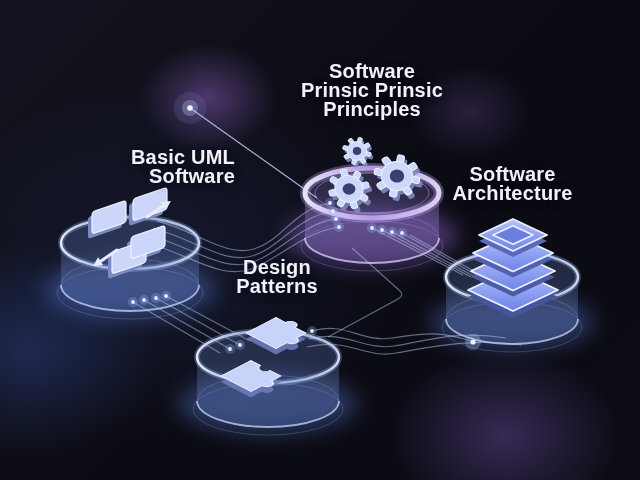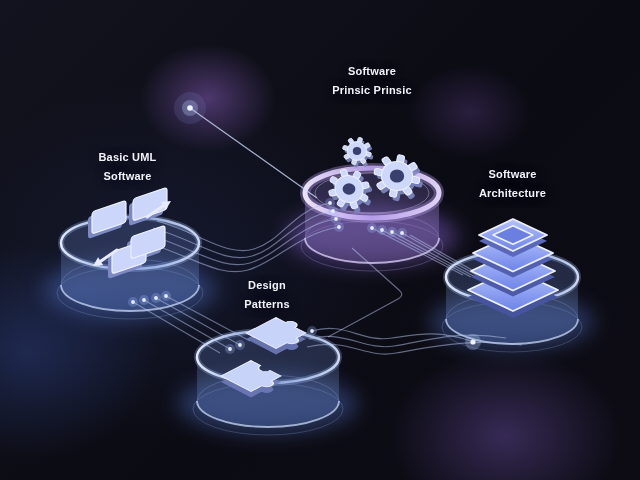--- a/index.html
+++ b/index.html
@@ -10,45 +10,46 @@
       radial-gradient(95px 75px at 208px 98px,  rgba(128,88,178,.55), rgba(128,88,178,0) 72%),
       radial-gradient(85px 65px at 470px 112px, rgba(110,75,160,.30), rgba(110,75,160,0) 72%),
       radial-gradient(180px 150px at 28px 352px, rgba(62,92,188,.32), rgba(62,92,188,0) 72%),
       radial-gradient(160px 120px at 505px 436px, rgba(118,88,182,.40), rgba(118,88,182,0) 72%),
       radial-gradient(320px 240px at 170px 260px, rgba(48,66,132,.22), rgba(48,66,132,0) 75%),
       linear-gradient(135deg,#12131e 0%,#0b0b13 55%,#0d0c15 100%);
   }
   .stage svg{position:absolute;left:0;top:0;}
   .label{
     position:absolute;text-align:center;color:#f2f3f8;
-    font-size:11px;line-height:19px;font-weight:600;letter-spacing:.2px;
+    font-size:20px;line-height:19px;font-weight:600;letter-spacing:.2px;
     text-shadow:0 1px 10px rgba(10,10,30,.9);
     z-index:3;
   }
   .conn{fill:none;stroke:#b9c8f2;stroke-width:1.2;stroke-opacity:.5;}
   .conn-bright{fill:none;stroke:#cdd9fa;stroke-width:1.2;stroke-opacity:.8;}
 </style>
 </head>
 <body>
 
 <div class="stage">
 
-  <div class="label" style="left:20px;top:148px;width:215px;">
+  <div class="label" style="left:20px;top:148px;width:215px;text-align:right;">
     <div>Basic UML</div>
     <div>Software</div>
   </div>
   <div class="label" style="left:262px;top:62px;width:220px;">
     <div>Software</div>
     <div>Prinsic Prinsic</div>
+    <div>Principles</div>
   </div>
   <div class="label" style="left:405px;top:165px;width:215px;">
     <div>Software</div>
     <div>Architecture</div>
   </div>
-  <div class="label" style="left:182px;top:258px;width:170px;margin-top:18px;">
+  <div class="label" style="left:192px;top:258px;width:170px;">
     <div>Design</div>
     <div>Patterns</div>
   </div>
 
   <svg width="640" height="480" viewBox="0 0 640 480">
     <defs>
       <filter id="soft" x="-80%" y="-80%" width="260%" height="260%">
           <feGaussianBlur stdDeviation="10"></feGaussianBlur>
         </filter>
       <linearGradient id="rimBlue" x1="0" y1="0" x2="1" y2="0">

